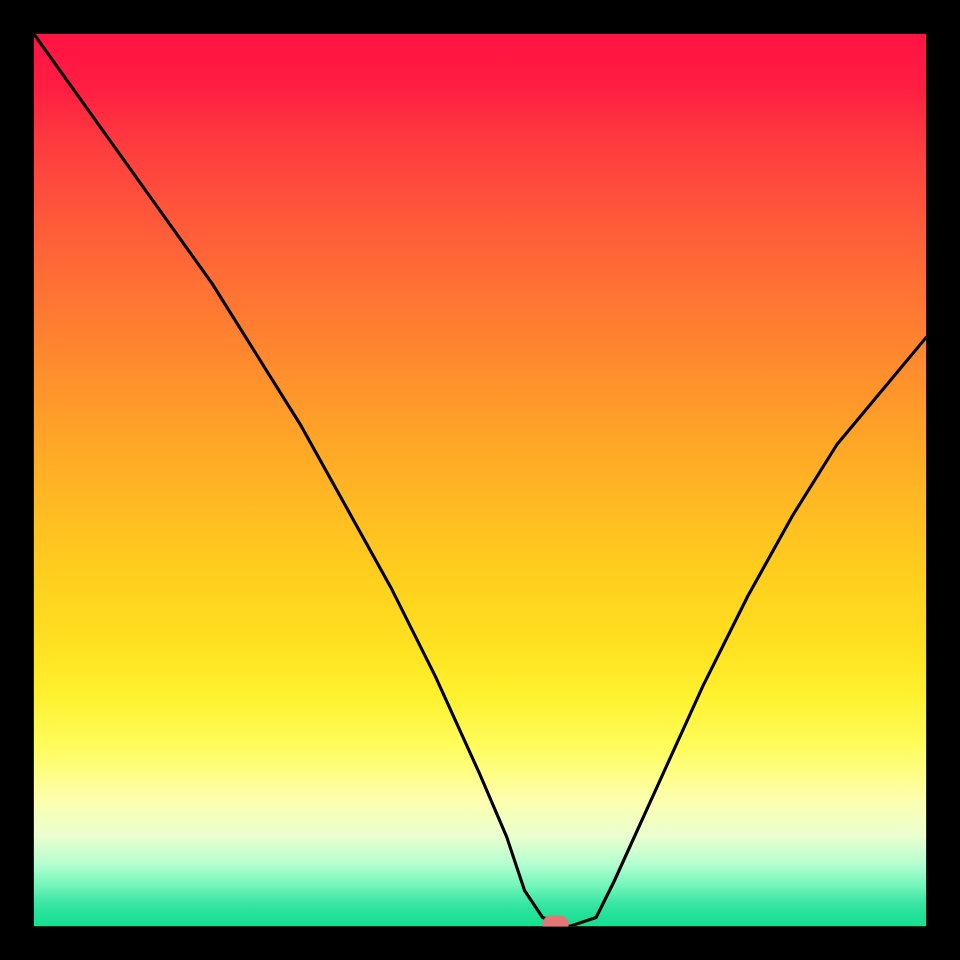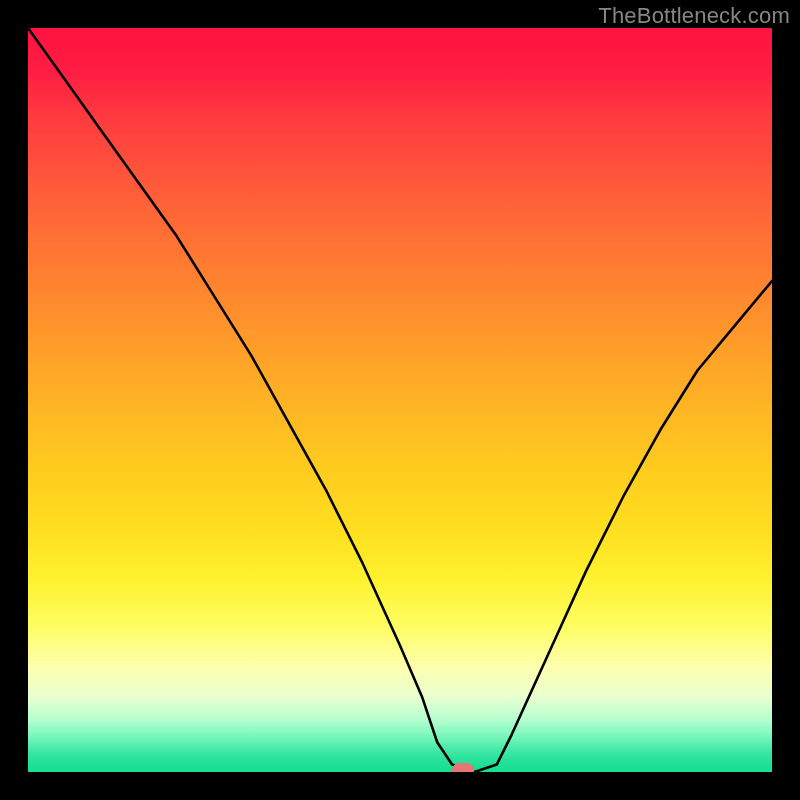--- a/index.html
+++ b/index.html
@@ -77,21 +77,20 @@
     border-radius: 7px;
     background: #e77573;
     transform: translate(-50%, -50%);
   }
 </style>
 </head>
 <body>
 
 <div class="container">
 
-  <div class="watermark">TheBottleneck.com</div>
 
   <div class="plot-area">
     <div class="gradient-bg"></div>
 
     <svg class="curve-svg" viewBox="0 0 744 744" preserveAspectRatio="none">
       <path id="curve-path" fill="none" stroke="#000" stroke-width="2.6" stroke-linecap="round" stroke-linejoin="round" d="M0.00 0.00 L37.20 52.08 L74.40 104.16 L111.60 156.24 L148.80 208.32 L186.00 267.84 L223.20 327.36 L260.40 394.32 L297.60 461.28 L334.80 535.68 L372.00 617.52 L394.32 669.60 L409.20 714.24 L424.08 736.56 L446.40 744.00 L468.72 736.56 L483.60 706.80 L520.80 624.96 L558.00 543.12 L595.20 468.72 L632.40 401.76 L669.60 342.24 L706.80 297.60 L744.00 252.96"></path>
     </svg>
 
     <div id="marker" class="marker" style="left: 435.24px; top: 741.768px; background: rgb(231, 117, 115);"></div>
   </div>

